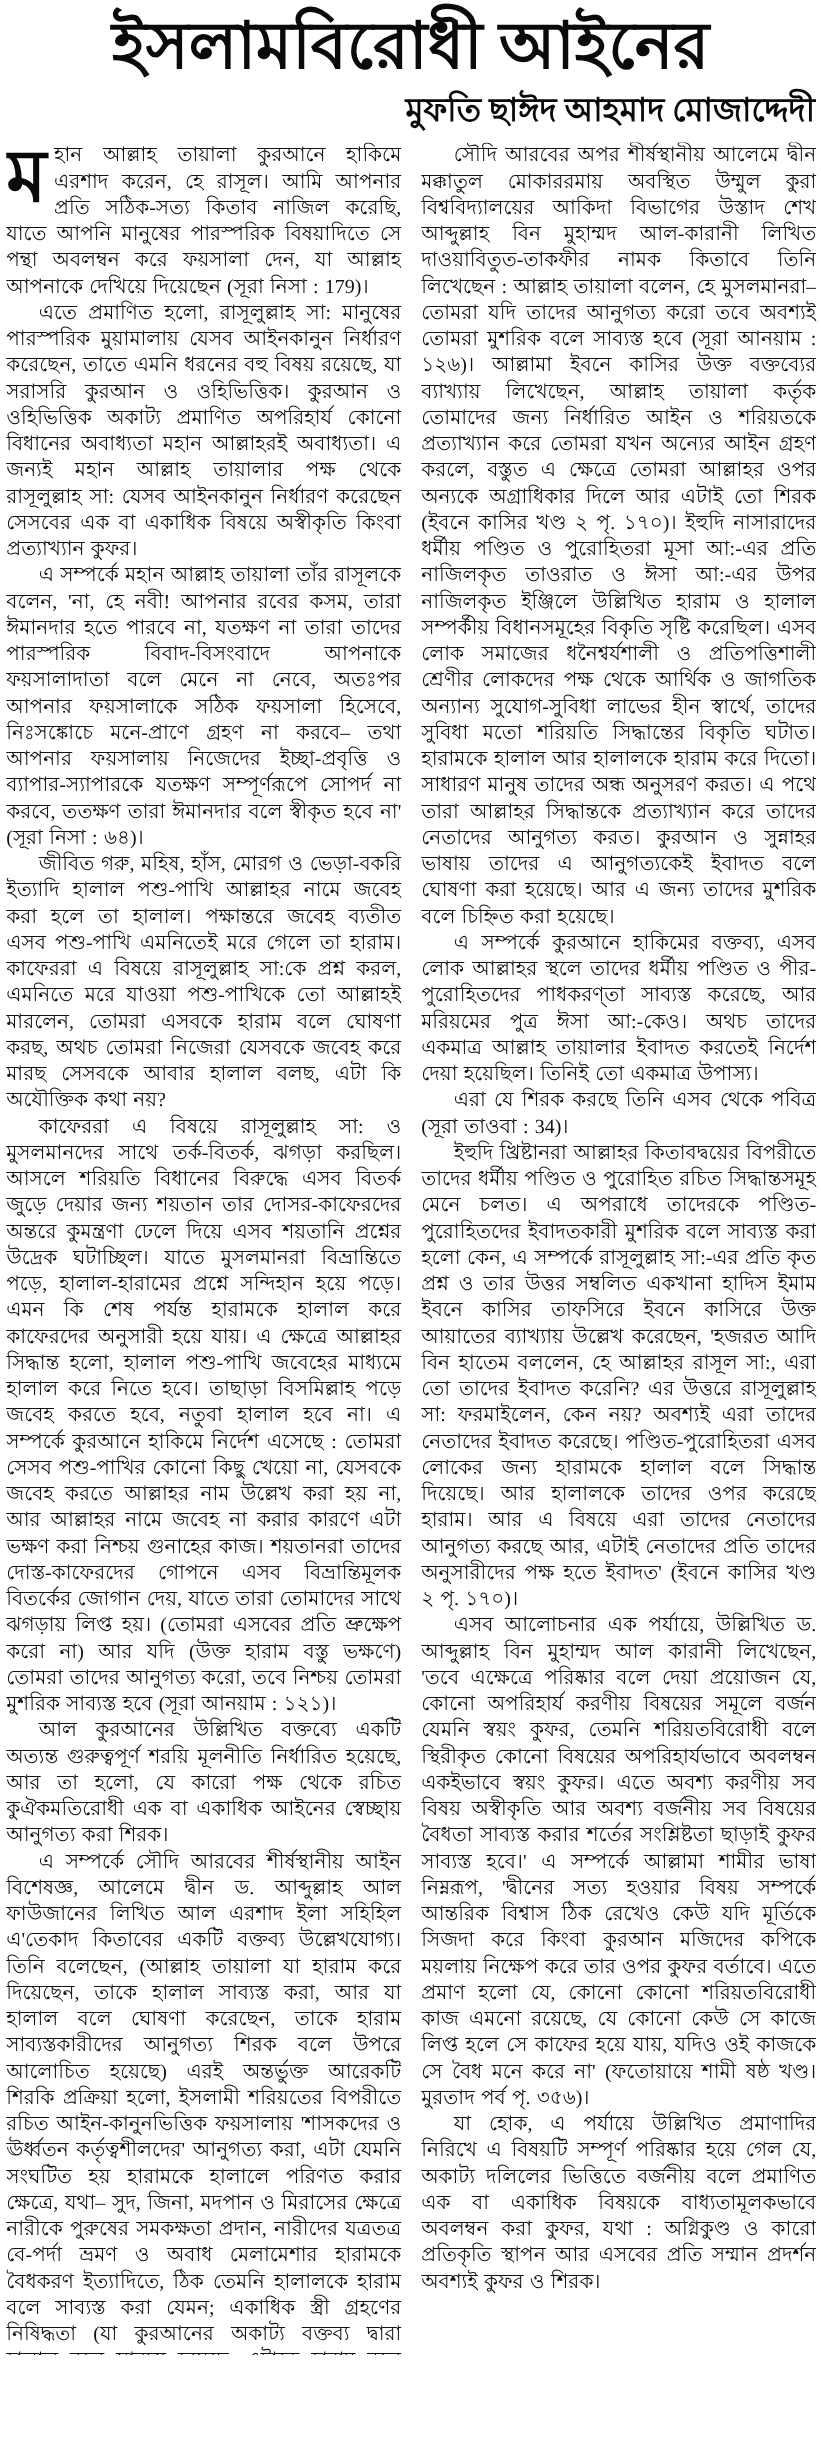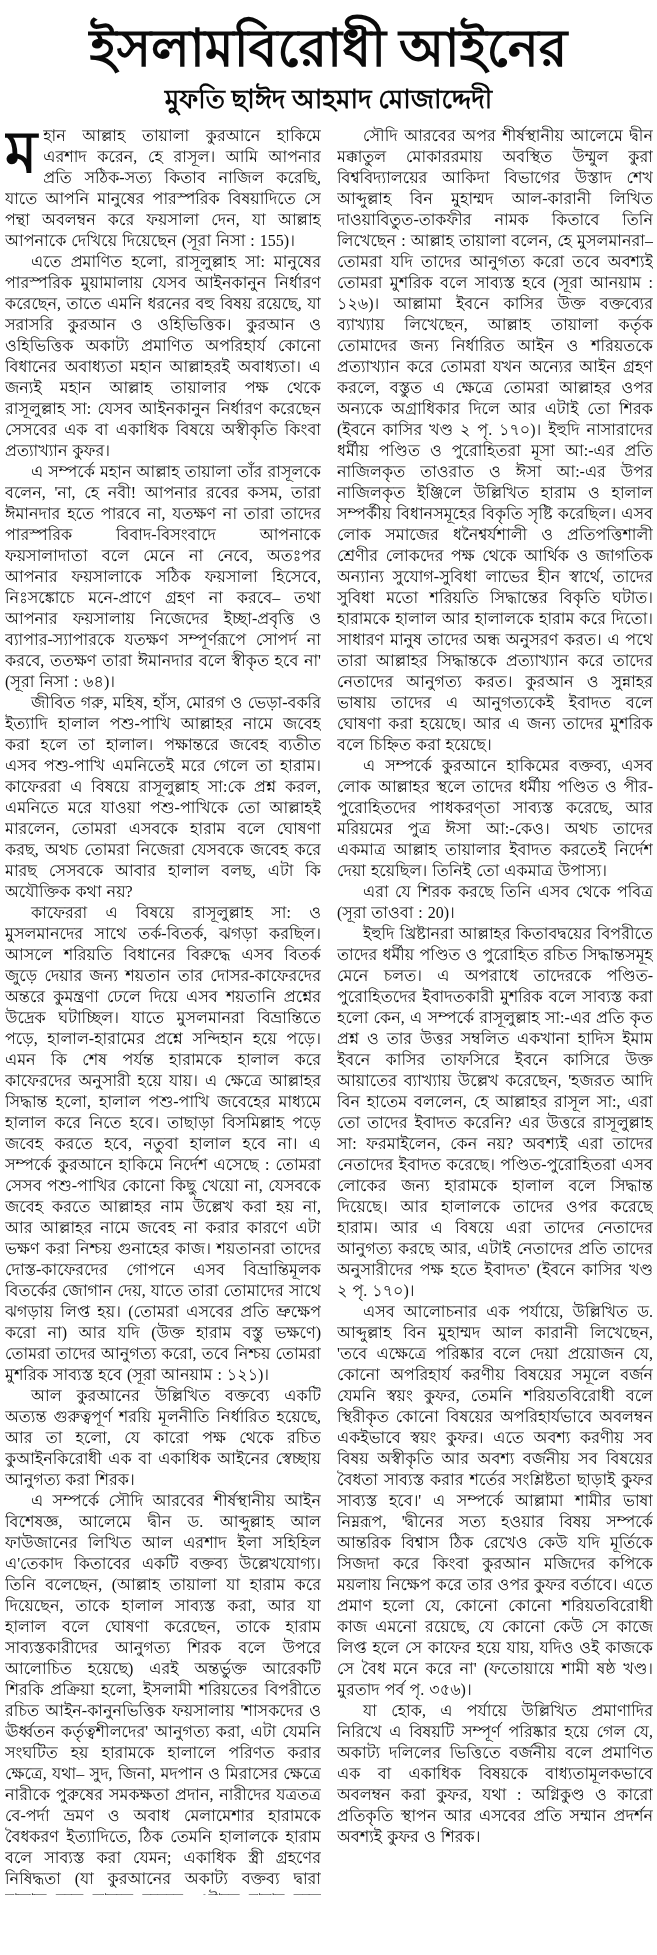--- a/index.html
+++ b/index.html
@@ -19,24 +19,24 @@
     padding: 6px 5px 8px 5px;
     overflow: hidden;
   }
   .headline {
     text-align: center;
     font-weight: 700;
     font-size: 52px;
     line-height: 60px;
     letter-spacing: 0px;
     color: #0a0a0a;
-    margin-top: 13px;
+    margin-top: 2px;
   }
   .byline {
-    text-align: center;
+    text-align: right;
     font-weight: 700;
     font-size: 26px;
     line-height: 34px;
     color: #0a0a0a;
     margin-top: 4px;
     margin-bottom: 8px;
   }
   .columns {
     display: flex;
     gap: 16px;
@@ -73,34 +73,34 @@
 
   <h1 class="headline">
     <span>ইসলামবিরোধী আইনের</span><br>
   </h1>
 
   <div class="byline">মুফতি ছাঈদ আহমাদ মোজাদ্দেদী</div>
 
   <div class="columns">
 
     <div class="col">
-      <p class="no-indent"><span class="dropcap">ম</span><span>হান আল্লাহ তায়ালা কুরআনে হাকিমে এরশাদ করেন, হে রাসূল। আমি আপনার প্রতি সঠিক-সত্য কিতাব নাজিল করেছি, যাতে আপনি মানুষের পারস্পরিক বিষয়াদিতে সে পন্থা অবলম্বন করে ফয়সালা দেন, যা আল্লাহ আপনাকে দেখিয়ে দিয়েছেন (সূরা নিসা : 155)।</span></p>
+      <p class="no-indent"><span class="dropcap">ম</span><span>হান আল্লাহ তায়ালা কুরআনে হাকিমে এরশাদ করেন, হে রাসূল। আমি আপনার প্রতি সঠিক-সত্য কিতাব নাজিল করেছি, যাতে আপনি মানুষের পারস্পরিক বিষয়াদিতে সে পন্থা অবলম্বন করে ফয়সালা দেন, যা আল্লাহ আপনাকে দেখিয়ে দিয়েছেন (সূরা নিসা : 179)।</span></p>
       <p>এতে প্রমাণিত হলো, রাসূলুল্লাহ সা: মানুষের পারস্পরিক মুয়ামালায় যেসব আইনকানুন নির্ধারণ করেছেন, তাতে এমনি ধরনের বহু বিষয় রয়েছে, যা সরাসরি কুরআন ও ওহিভিত্তিক। কুরআন ও ওহিভিত্তিক অকাট্য প্রমাণিত অপরিহার্য কোনো বিধানের অবাধ্যতা মহান আল্লাহরই অবাধ্যতা। এ জন্যই মহান আল্লাহ তায়ালার পক্ষ থেকে রাসূলুল্লাহ সা: যেসব আইনকানুন নির্ধারণ করেছেন সেসবের এক বা একাধিক বিষয়ে অস্বীকৃতি কিংবা প্রত্যাখ্যান কুফর।</p>
       <p>এ সম্পর্কে মহান আল্লাহ তায়ালা তাঁর রাসূলকে বলেন, 'না, হে নবী! আপনার রবের কসম, তারা ঈমানদার হতে পারবে না, যতক্ষণ না তারা তাদের পারস্পরিক বিবাদ-বিসংবাদে আপনাকে ফয়সালাদাতা বলে মেনে না নেবে, অতঃপর আপনার ফয়সালাকে সঠিক ফয়সালা হিসেবে, নিঃসঙ্কোচে মনে-প্রাণে গ্রহণ না করবে– তথা আপনার ফয়সালায় নিজেদের ইচ্ছা-প্রবৃত্তি ও ব্যাপার-স্যাপারকে যতক্ষণ সম্পূর্ণরূপে সোপর্দ না করবে, ততক্ষণ তারা ঈমানদার বলে স্বীকৃত হবে না' (সূরা নিসা : ৬৪)।</p>
       <p>জীবিত গরু, মহিষ, হাঁস, মোরগ ও ভেড়া-বকরি ইত্যাদি হালাল পশু-পাখি আল্লাহর নামে জবেহ করা হলে তা হালাল। পক্ষান্তরে জবেহ ব্যতীত এসব পশু-পাখি এমনিতেই মরে গেলে তা হারাম। কাফেররা এ বিষয়ে রাসূলুল্লাহ সা:কে প্রশ্ন করল, এমনিতে মরে যাওয়া পশু-পাখিকে তো আল্লাহই মারলেন, তোমরা এসবকে হারাম বলে ঘোষণা করছ, অথচ তোমরা নিজেরা যেসবকে জবেহ করে মারছ সেসবকে আবার হালাল বলছ, এটা কি অযৌক্তিক কথা নয়?</p>
       <p>কাফেররা এ বিষয়ে রাসূলুল্লাহ সা: ও মুসলমানদের সাথে তর্ক-বিতর্ক, ঝগড়া করছিল। আসলে শরিয়তি বিধানের বিরুদ্ধে এসব বিতর্ক জুড়ে দেয়ার জন্য শয়তান তার দোসর-কাফেরদের অন্তরে কুমন্ত্রণা ঢেলে দিয়ে এসব শয়তানি প্রশ্নের উদ্রেক ঘটাচ্ছিল। যাতে মুসলমানরা বিভ্রান্তিতে পড়ে, হালাল-হারামের প্রশ্নে সন্দিহান হয়ে পড়ে। এমন কি শেষ পর্যন্ত হারামকে হালাল করে কাফেরদের অনুসারী হয়ে যায়। এ ক্ষেত্রে আল্লাহর সিদ্ধান্ত হলো, হালাল পশু-পাখি জবেহের মাধ্যমে হালাল করে নিতে হবে। তাছাড়া বিসমিল্লাহ পড়ে জবেহ করতে হবে, নতুবা হালাল হবে না। এ সম্পর্কে কুরআনে হাকিমে নির্দেশ এসেছে : তোমরা সেসব পশু-পাখির কোনো কিছু খেয়ো না, যেসবকে জবেহ করতে আল্লাহর নাম উল্লেখ করা হয় না, আর আল্লাহর নামে জবেহ না করার কারণে এটা ভক্ষণ করা নিশ্চয় গুনাহের কাজ। শয়তানরা তাদের দোস্ত-কাফেরদের গোপনে এসব বিভ্রান্তিমূলক বিতর্কের জোগান দেয়, যাতে তারা তোমাদের সাথে ঝগড়ায় লিপ্ত হয়। (তোমরা এসবের প্রতি ভ্রুক্ষেপ করো না) আর যদি (উক্ত হারাম বস্তু ভক্ষণে) তোমরা তাদের আনুগত্য করো, তবে নিশ্চয় তোমরা মুশরিক সাব্যস্ত হবে (সূরা আনয়াম : ১২১)।</p>
-      <p>আল কুরআনের উল্লিখিত বক্তব্যে একটি অত্যন্ত গুরুত্বপূর্ণ শরয়ি মূলনীতি নির্ধারিত হয়েছে, আর তা হলো, যে কারো পক্ষ থেকে রচিত কুআইনকিরোধী এক বা একাধিক আইনের স্বেচ্ছায় আনুগত্য করা শিরক।</p>
+      <p>আল কুরআনের উল্লিখিত বক্তব্যে একটি অত্যন্ত গুরুত্বপূর্ণ শরয়ি মূলনীতি নির্ধারিত হয়েছে, আর তা হলো, যে কারো পক্ষ থেকে রচিত কুঐকমতিরোধী এক বা একাধিক আইনের স্বেচ্ছায় আনুগত্য করা শিরক।</p>
       <p>এ সম্পর্কে সৌদি আরবের শীর্ষস্থানীয় আইন বিশেষজ্ঞ, আলেমে দ্বীন ড. আব্দুল্লাহ আল ফাউজানের লিখিত আল এরশাদ ইলা সহিহিল এ'তেকাদ কিতাবের একটি বক্তব্য উল্লেখযোগ্য। তিনি বলেছেন, (আল্লাহ তায়ালা যা হারাম করে দিয়েছেন, তাকে হালাল সাব্যস্ত করা, আর যা হালাল বলে ঘোষণা করেছেন, তাকে হারাম সাব্যস্তকারীদের আনুগত্য শিরক বলে উপরে আলোচিত হয়েছে) এরই অন্তর্ভুক্ত আরেকটি শিরকি প্রক্রিয়া হলো, ইসলামী শরিয়তের বিপরীতে রচিত আইন-কানুনভিত্তিক ফয়সালায় 'শাসকদের ও ঊর্ধ্বতন কর্তৃত্বশীলদের' আনুগত্য করা, এটা যেমনি সংঘটিত হয় হারামকে হালালে পরিণত করার ক্ষেত্রে, যথা– সুদ, জিনা, মদপান ও মিরাসের ক্ষেত্রে নারীকে পুরুষের সমকক্ষতা প্রদান, নারীদের যত্রতত্র বে-পর্দা ভ্রমণ ও অবাধ মেলামেশার হারামকে বৈধকরণ ইত্যাদিতে, ঠিক তেমনি হালালকে হারাম বলে সাব্যস্ত করা যেমন; একাধিক স্ত্রী গ্রহণের নিষিদ্ধতা (যা কুরআনের অকাট্য বক্তব্য দ্বারা হালাল বলে সাব্যস্ত হয়েছে, এটাকে হারাম বলে আইন করা) তাছাড়া এমনি ধরনের আরো যেসব বিষয়াদিতে আল্লাহ তায়ালার আইনকানুনের বিকৃতি বা পরিবর্তন ঘটানো হয়, মানব রচিত শয়তানি আইনকানুন দ্বারা, যারা বিকৃতি ঘটায় তাদের সাথে যে ব্যক্তি এসব বিষয়ে ঐকমত্য পোষণ করবে, তাদের পক্ষ অবলম্বন করবে, তাতে সন্তুষ্ট হবে, আর তা পছন্দ করবে, সে মুশরিক, সে কাফের। (আল ইরশাদ ইলা সহিহিল এ'তেকাদ ৬১/৬২)</p>
 
     </div>
 
     <div class="col">
       <p>সৌদি আরবের অপর শীর্ষস্থানীয় আলেমে দ্বীন মক্কাতুল মোকাররমায় অবস্থিত উম্মুল কুরা বিশ্ববিদ্যালয়ের আকিদা বিভাগের উস্তাদ শেখ আব্দুল্লাহ বিন মুহাম্মদ আল-কারানী লিখিত দাওয়াবিতুত-তাকফীর নামক কিতাবে তিনি লিখেছেন : আল্লাহ তায়ালা বলেন, হে মুসলমানরা– তোমরা যদি তাদের আনুগত্য করো তবে অবশ্যই তোমরা মুশরিক বলে সাব্যস্ত হবে (সূরা আনয়াম : ১২৬)। আল্লামা ইবনে কাসির উক্ত বক্তব্যের ব্যাখ্যায় লিখেছেন, আল্লাহ তায়ালা কর্তৃক তোমাদের জন্য নির্ধারিত আইন ও শরিয়তকে প্রত্যাখ্যান করে তোমরা যখন অন্যের আইন গ্রহণ করলে, বস্তুত এ ক্ষেত্রে তোমরা আল্লাহর ওপর অন্যকে অগ্রাধিকার দিলে আর এটাই তো শিরক (ইবনে কাসির খণ্ড ২ পৃ. ১৭০)। ইহুদি নাসারাদের ধর্মীয় পণ্ডিত ও পুরোহিতরা মূসা আ:-এর প্রতি নাজিলকৃত তাওরাত ও ঈসা আ:-এর উপর নাজিলকৃত ইঞ্জিলে উল্লিখিত হারাম ও হালাল সম্পর্কীয় বিধানসমূহের বিকৃতি সৃষ্টি করেছিল। এসব লোক সমাজের ধনৈশ্বর্যশালী ও প্রতিপত্তিশালী শ্রেণীর লোকদের পক্ষ থেকে আর্থিক ও জাগতিক অন্যান্য সুযোগ-সুবিধা লাভের হীন স্বার্থে, তাদের সুবিধা মতো শরিয়তি সিদ্ধান্তের বিকৃতি ঘটাত। হারামকে হালাল আর হালালকে হারাম করে দিতো। সাধারণ মানুষ তাদের অন্ধ অনুসরণ করত। এ পথে তারা আল্লাহর সিদ্ধান্তকে প্রত্যাখ্যান করে তাদের নেতাদের আনুগত্য করত। কুরআন ও সুন্নাহর ভাষায় তাদের এ আনুগত্যকেই ইবাদত বলে ঘোষণা করা হয়েছে। আর এ জন্য তাদের মুশরিক বলে চিহ্নিত করা হয়েছে।</p>
       <p>এ সম্পর্কে কুরআনে হাকিমের বক্তব্য, এসব লোক আল্লাহর স্থলে তাদের ধর্মীয় পণ্ডিত ও পীর-পুরোহিতদের পাধকরণ্তা সাব্যস্ত করেছে, আর মরিয়মের পুত্র ঈসা আ:-কেও। অথচ তাদের একমাত্র আল্লাহ তায়ালার ইবাদত করতেই নির্দেশ দেয়া হয়েছিল। তিনিই তো একমাত্র উপাস্য।</p>
-      <p>এরা যে শিরক করছে তিনি এসব থেকে পবিত্র (সূরা তাওবা : 20)।</p>
+      <p>এরা যে শিরক করছে তিনি এসব থেকে পবিত্র (সূরা তাওবা : 34)।</p>
       <p>ইহুদি খ্রিষ্টানরা আল্লাহর কিতাবদ্বয়ের বিপরীতে তাদের ধর্মীয় পণ্ডিত ও পুরোহিত রচিত সিদ্ধান্তসমূহ মেনে চলত। এ অপরাধে তাদেরকে পণ্ডিত-পুরোহিতদের ইবাদতকারী মুশরিক বলে সাব্যস্ত করা হলো কেন, এ সম্পর্কে রাসূলুল্লাহ সা:-এর প্রতি কৃত প্রশ্ন ও তার উত্তর সম্বলিত একখানা হাদিস ইমাম ইবনে কাসির তাফসিরে ইবনে কাসিরে উক্ত আয়াতের ব্যাখ্যায় উল্লেখ করেছেন, 'হজরত আদি বিন হাতেম বললেন, হে আল্লাহর রাসূল সা:, এরা তো তাদের ইবাদত করেনি? এর উত্তরে রাসূলুল্লাহ সা: ফরমাইলেন, কেন নয়? অবশ্যই এরা তাদের নেতাদের ইবাদত করেছে। পণ্ডিত-পুরোহিতরা এসব লোকের জন্য হারামকে হালাল বলে সিদ্ধান্ত দিয়েছে। আর হালালকে তাদের ওপর করেছে হারাম। আর এ বিষয়ে এরা তাদের নেতাদের আনুগত্য করছে আর, এটাই নেতাদের প্রতি তাদের অনুসারীদের পক্ষ হতে ইবাদত' (ইবনে কাসির খণ্ড ২ পৃ. ১৭০)।</p>
       <p>এসব আলোচনার এক পর্যায়ে, উল্লিখিত ড. আব্দুল্লাহ বিন মুহাম্মদ আল কারানী লিখেছেন, 'তবে এক্ষেত্রে পরিষ্কার বলে দেয়া প্রয়োজন যে, কোনো অপরিহার্য করণীয় বিষয়ের সমূলে বর্জন যেমনি স্বয়ং কুফর, তেমনি শরিয়তবিরোধী বলে স্থিরীকৃত কোনো বিষয়ের অপরিহার্যভাবে অবলম্বন একইভাবে স্বয়ং কুফর। এতে অবশ্য করণীয় সব বিষয় অস্বীকৃতি আর অবশ্য বর্জনীয় সব বিষয়ের বৈধতা সাব্যস্ত করার শর্তের সংশ্লিষ্টতা ছাড়াই কুফর সাব্যস্ত হবে।' এ সম্পর্কে আল্লামা শামীর ভাষা নিম্নরূপ, 'দ্বীনের সত্য হওয়ার বিষয় সম্পর্কে আন্তরিক বিশ্বাস ঠিক রেখেও কেউ যদি মূর্তিকে সিজদা করে কিংবা কুরআন মজিদের কপিকে ময়লায় নিক্ষেপ করে তার ওপর কুফর বর্তাবে। এতে প্রমাণ হলো যে, কোনো কোনো শরিয়তবিরোধী কাজ এমনো রয়েছে, যে কোনো কেউ সে কাজে লিপ্ত হলে সে কাফের হয়ে যায়, যদিও ওই কাজকে সে বৈধ মনে করে না' (ফতোয়ায়ে শামী ষষ্ঠ খণ্ড। মুরতাদ পর্ব পৃ. ৩৫৬)।</p>
       <p>যা হোক, এ পর্যায়ে উল্লিখিত প্রমাণাদির নিরিখে এ বিষয়টি সম্পূর্ণ পরিষ্কার হয়ে গেল যে, অকাট্য দলিলের ভিত্তিতে বর্জনীয় বলে প্রমাণিত এক বা একাধিক বিষয়কে বাধ্যতামূলকভাবে অবলম্বন করা কুফর, যথা : অগ্নিকুণ্ড ও কারো প্রতিকৃতি স্থাপন আর এসবের প্রতি সম্মান প্রদর্শন অবশ্যই কুফর ও শিরক।</p>
 
     </div>
 
   </div>
 </div>
 
 </body></html>

